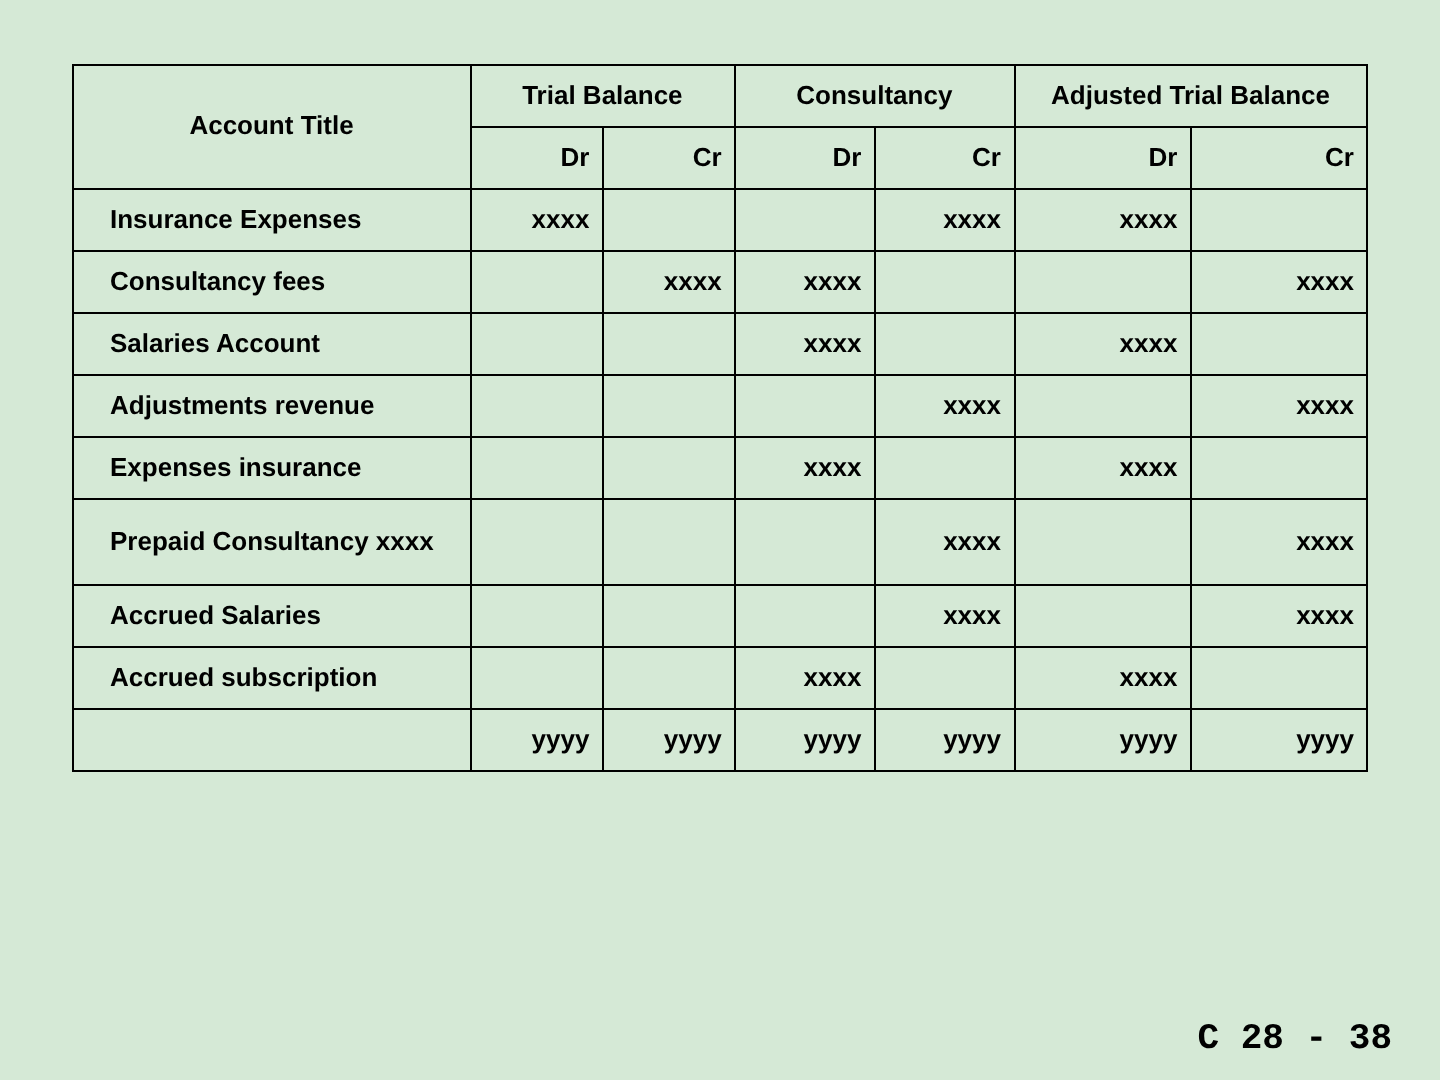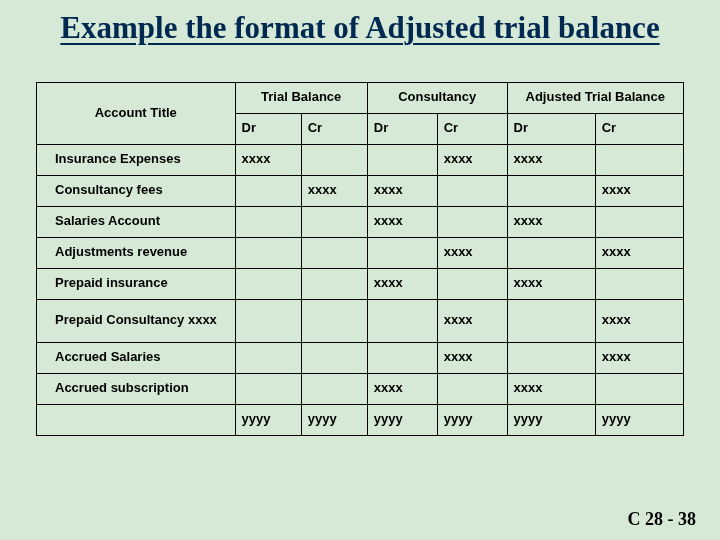--- a/index.html
+++ b/index.html
@@ -45,46 +45,45 @@
     font-weight: 700;
     vertical-align: middle;
     height: 22px;
     line-height: 1.1;
   }
   td.acct {
     text-align: left;
     padding-left: 18px;
   }
   td.val, th.val {
-    text-align: left;
+    text-align: right;
   }
   th {
     text-align: center;
     font-weight: 700;
   }
   col.acct-col   { width: 27%; }
   col.tb-col     { width: 9%;  }
   col.adj-col    { width: 9.5%; }
   col.atb-col    { width: 12%; }
   tr.twoline td.acct { height: 34px; }
   .footer {
     position: absolute;
     right: 24px;
     bottom: 10px;
-    font-family: Liberation Serif, serif;
+    font-family: Liberation Mono, monospace;
     font-weight: 700;
     font-size: 18px;
     color: #000;
   }
 </style>
 </head>
 <body>
 
 <div class="slide">
-  <div class="title">Example the format of Adjusted trial balance</div>
 
   <div class="table-wrap">
     <table>
       <colgroup>
         <col class="acct-col">
         <col class="tb-col">
           <col class="tb-col">
         <col class="adj-col">
           <col class="adj-col">
         <col class="atb-col">
@@ -137,21 +136,21 @@
           <tr>
             <td class="acct">Adjustments revenue</td>
             <td class="val"></td>
             <td class="val"></td>
             <td class="val"></td>
             <td class="val">xxxx</td>
             <td class="val"></td>
             <td class="val">xxxx</td>
           </tr>
           <tr>
-            <td class="acct">Prepaid insurance</td>
+            <td class="acct">Expenses insurance</td>
             <td class="val"></td>
             <td class="val"></td>
             <td class="val">xxxx</td>
             <td class="val"></td>
             <td class="val">xxxx</td>
             <td class="val"></td>
           </tr>
           <tr class="twoline">
             <td class="acct">Prepaid Consultancy xxxx</td>
             <td class="val"></td>

